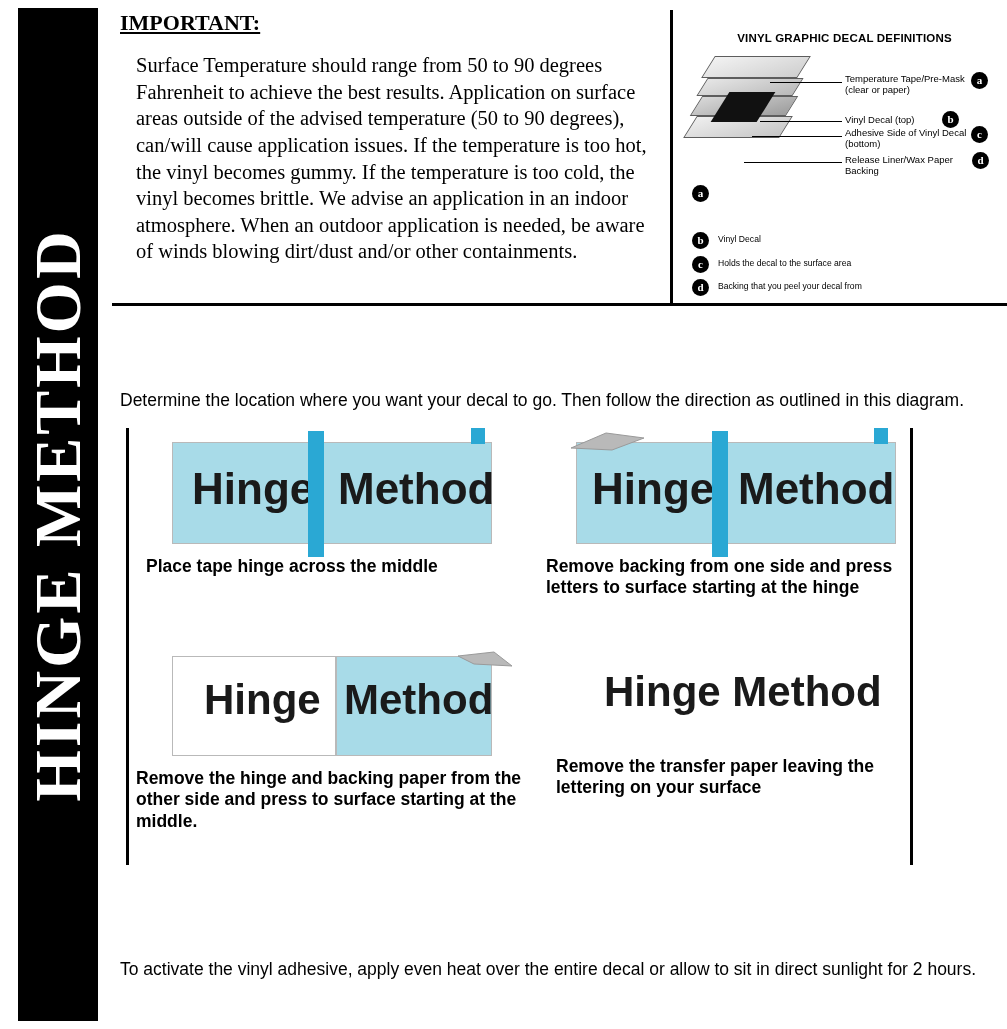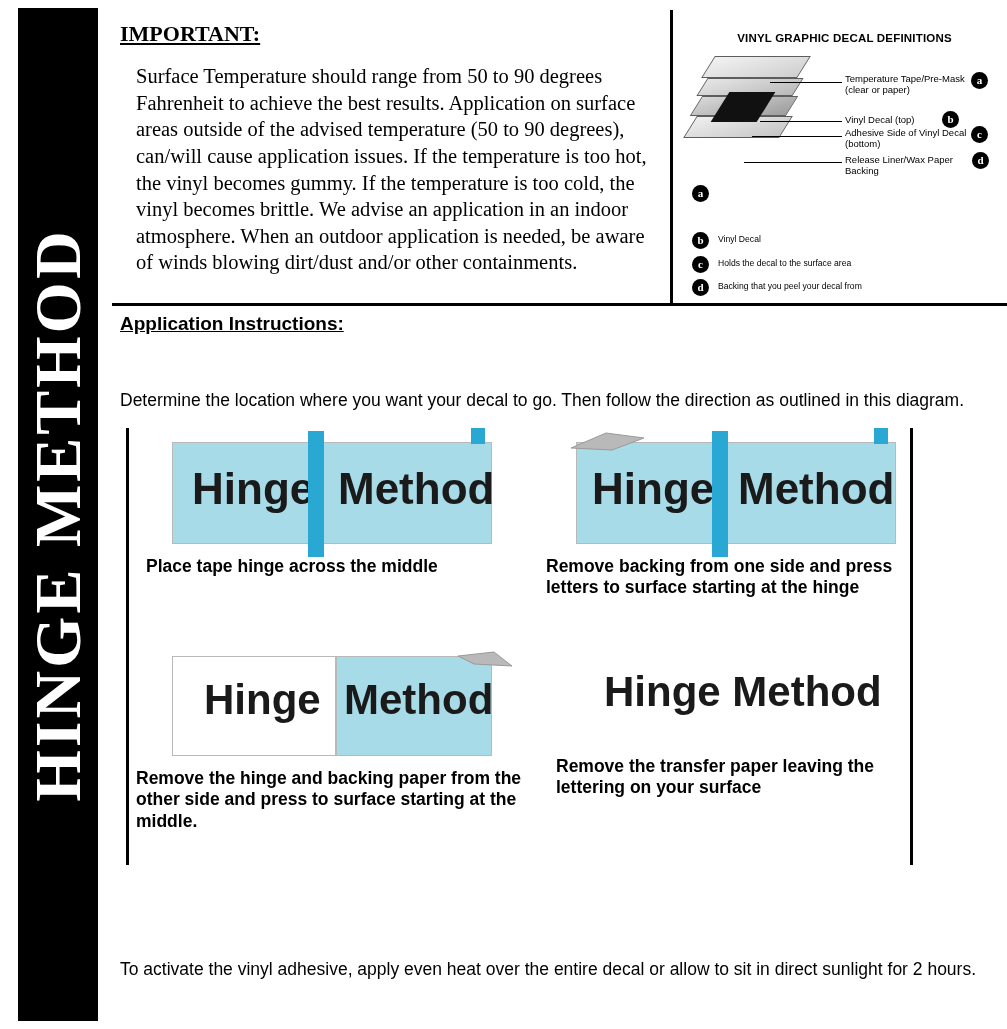--- a/index.html
+++ b/index.html
@@ -53,21 +53,21 @@
   #important-block {
     position: absolute;
     left: 8px; top: 0;
     width: 545px;
   }
   #important-heading {
     font-family: "Liberation Serif", serif;
     font-weight: bold;
     font-size: 22px;
     text-decoration: underline;
-    margin: 11px 0 14px 0;
+    margin: 0 0 14px 0;
   }
   #important-body {
     font-family: "Liberation Serif", serif;
     font-size: 20.5px;
     line-height: 1.30;
     margin: 16px;
   }
 
   
   #top-divider {
@@ -297,21 +297,20 @@
       <div class="badge" style="left:10px; top:246px;">c</div>
       <div class="legend-item" style="left:36px; top:248px;">Holds the decal to the surface area</div>
 
       <div class="badge" style="left:10px; top:269px;">d</div>
       <div class="legend-item" style="left:36px; top:271px;">Backing that you peel your decal from</div>
     </div>
 
     <div id="top-underline"></div>
   </div>
 
-  <div id="app-instructions-heading">Application Instructions:</div>
   <div class="para" id="para-determine">Determine the location where you want your decal to go. Then follow the direction as outlined in this diagram.</div>
 
   <div id="dia-left-rule"></div>
   <div id="dia-right-rule"></div>
 
   <div id="diagram-area">
 
     <div class="panel">
       <div class="decal-box" style="left:46px; top:14px; width:320px; height:102px;"></div>
       <div class="decal-text" style="left:66px; top:36px; font-size:44px;">Hinge</div>

